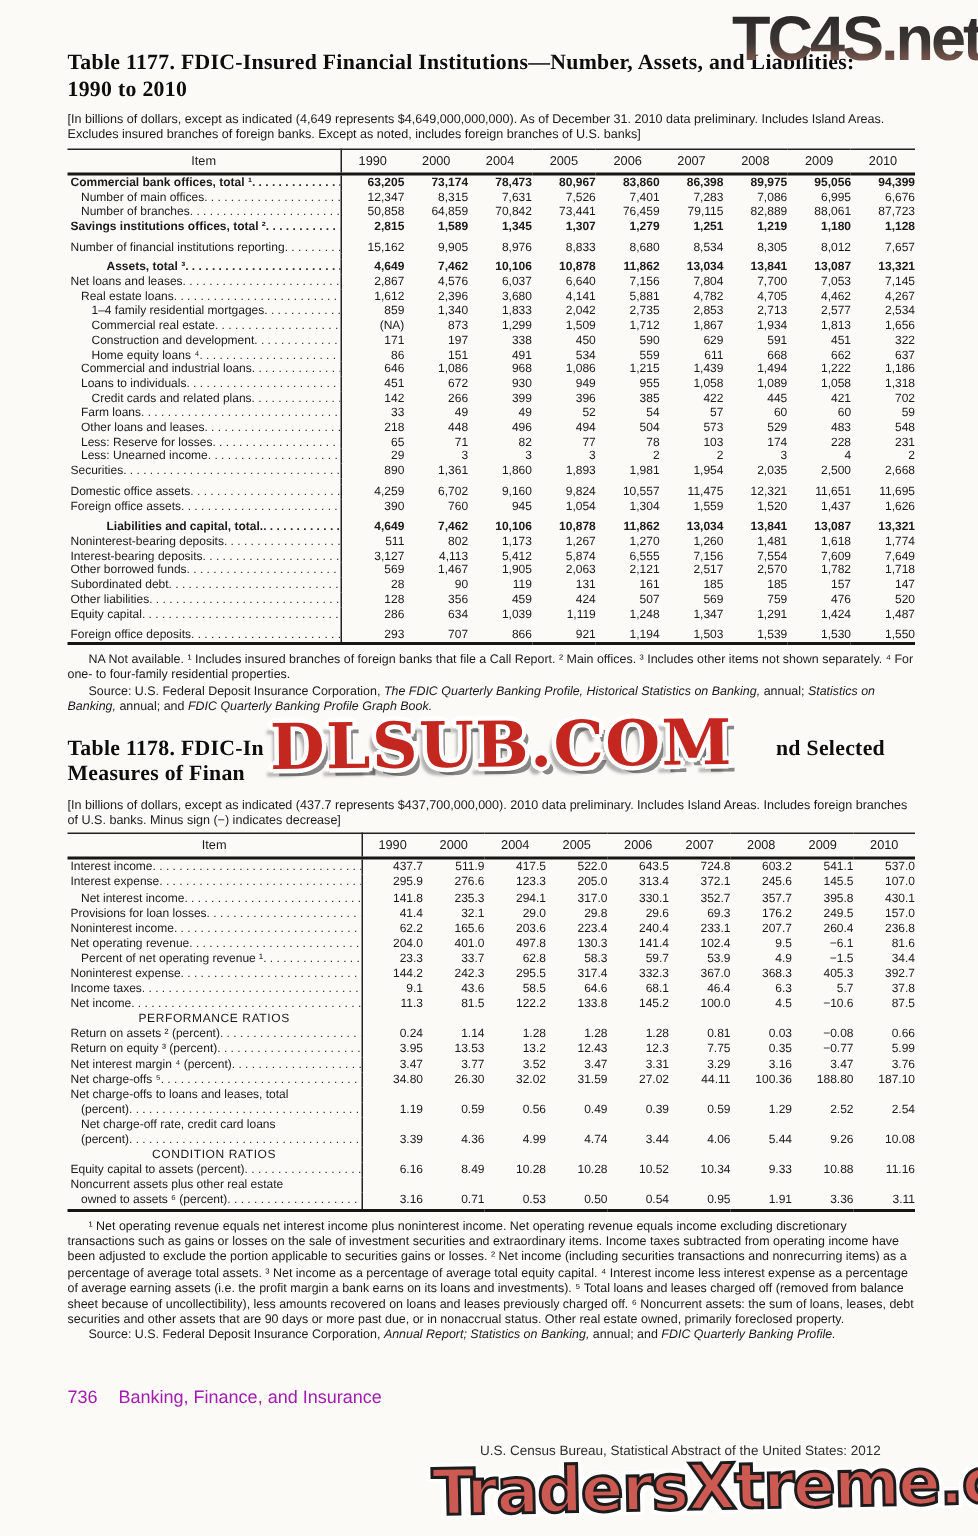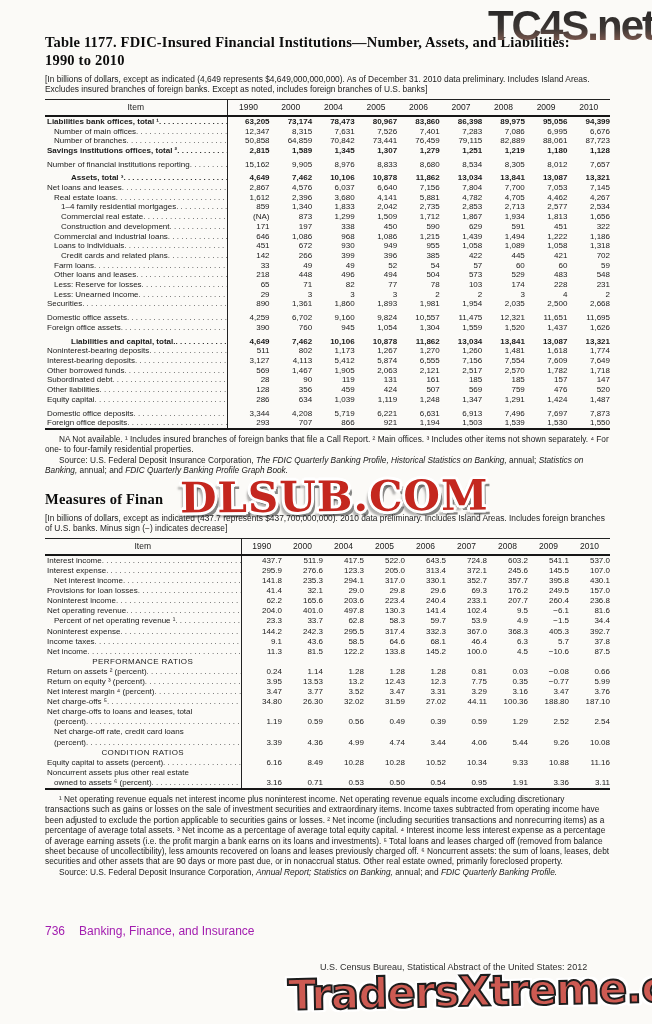--- a/index.html
+++ b/index.html
@@ -89,21 +89,21 @@
             <th>2007</th>
             <th>2008</th>
             <th>2009</th>
             <th>2010</th>
           </tr>
         </thead>
         <tbody>
           <tr class="b">
             <td class="item">
               <div class="iw i0">
-                <span>Liabilities bank offices, total ¹</span>
+                <span>Commercial bank offices, total ¹</span>
                 <span class="dots"></span>
               </div>
             </td>
             <td class="val">63,205</td>
             <td class="val">73,174</td>
             <td class="val">78,473</td>
             <td class="val">80,967</td>
             <td class="val">83,860</td>
             <td class="val">86,398</td>
             <td class="val">89,975</td>
@@ -283,20 +283,37 @@
             <td class="val">338</td>
             <td class="val">450</td>
             <td class="val">590</td>
             <td class="val">629</td>
             <td class="val">591</td>
             <td class="val">451</td>
             <td class="val">322</td>
           </tr>
           <tr>
             <td class="item">
+              <div class="iw i2">
+                <span>Home equity loans ⁴</span>
+                <span class="dots"></span>
+              </div>
+            </td>
+            <td class="val">86</td>
+            <td class="val">151</td>
+            <td class="val">491</td>
+            <td class="val">534</td>
+            <td class="val">559</td>
+            <td class="val">611</td>
+            <td class="val">668</td>
+            <td class="val">662</td>
+            <td class="val">637</td>
+          </tr>
+          <tr>
+            <td class="item">
               <div class="iw i1">
                 <span>Commercial and industrial loans</span>
                 <span class="dots"></span>
               </div>
             </td>
             <td class="val">646</td>
             <td class="val">1,086</td>
             <td class="val">968</td>
             <td class="val">1,086</td>
             <td class="val">1,215</td>
@@ -585,37 +602,20 @@
             <td class="val">1,424</td>
             <td class="val">1,487</td>
           </tr>
           <tr class="gap">
             <td class="item"></td>
             <td colspan="9"></td>
           </tr>
           <tr>
             <td class="item">
               <div class="iw i0">
-                <span>Domestic office deposits</span>
-                <span class="dots"></span>
-              </div>
-            </td>
-            <td class="val">3,344</td>
-            <td class="val">4,208</td>
-            <td class="val">5,719</td>
-            <td class="val">6,221</td>
-            <td class="val">6,631</td>
-            <td class="val">6,913</td>
-            <td class="val">7,496</td>
-            <td class="val">7,697</td>
-            <td class="val">7,873</td>
-          </tr>
-          <tr>
-            <td class="item">
-              <div class="iw i0">
                 <span>Foreign office deposits</span>
                 <span class="dots"></span>
               </div>
             </td>
             <td class="val">293</td>
             <td class="val">707</td>
             <td class="val">866</td>
             <td class="val">921</td>
             <td class="val">1,194</td>
             <td class="val">1,503</td>
@@ -625,20 +625,25 @@
           </tr>
         </tbody>
       </table>
     <div class="fn">
       <p>NA Not available. ¹ Includes insured branches of foreign banks that file a Call Report. ² Main offices. ³ Includes other items not shown separately. ⁴ For one- to four-family residential properties.</p>
       <p id="src1177"><span>Source: U.S. Federal Deposit Insurance Corporation, </span><span class="it">The FDIC Quarterly Banking Profile, Historical Statistics on Banking,</span><span> annual; </span><span class="it">Statistics on Banking,</span><span> annual; and </span><span class="it">FDIC Quarterly Banking Profile Graph Book.</span></p>
     </div>
 
     <div class="sect2">
       <div class="ttl">
+        <span class="ttl-line">
+            <span>Table 1178. FDIC-In</span>
+            <span class="ttl-gap"></span>
+            <span>nd Selected</span>
+          </span>
         <span>Measures of Finan</span>
       </div>
       <div class="headnote">[In billions of dollars, except as indicated (437.7 represents $437,700,000,000). 2010 data preliminary. Includes Island Areas. Includes foreign branches of U.S. banks. Minus sign (−) indicates decrease]</div>
       <table class="tbl t1178" id="t1178">
           <colgroup>
             <col style="width: 196px;">
             <col>
             <col>
             <col>
             <col>

